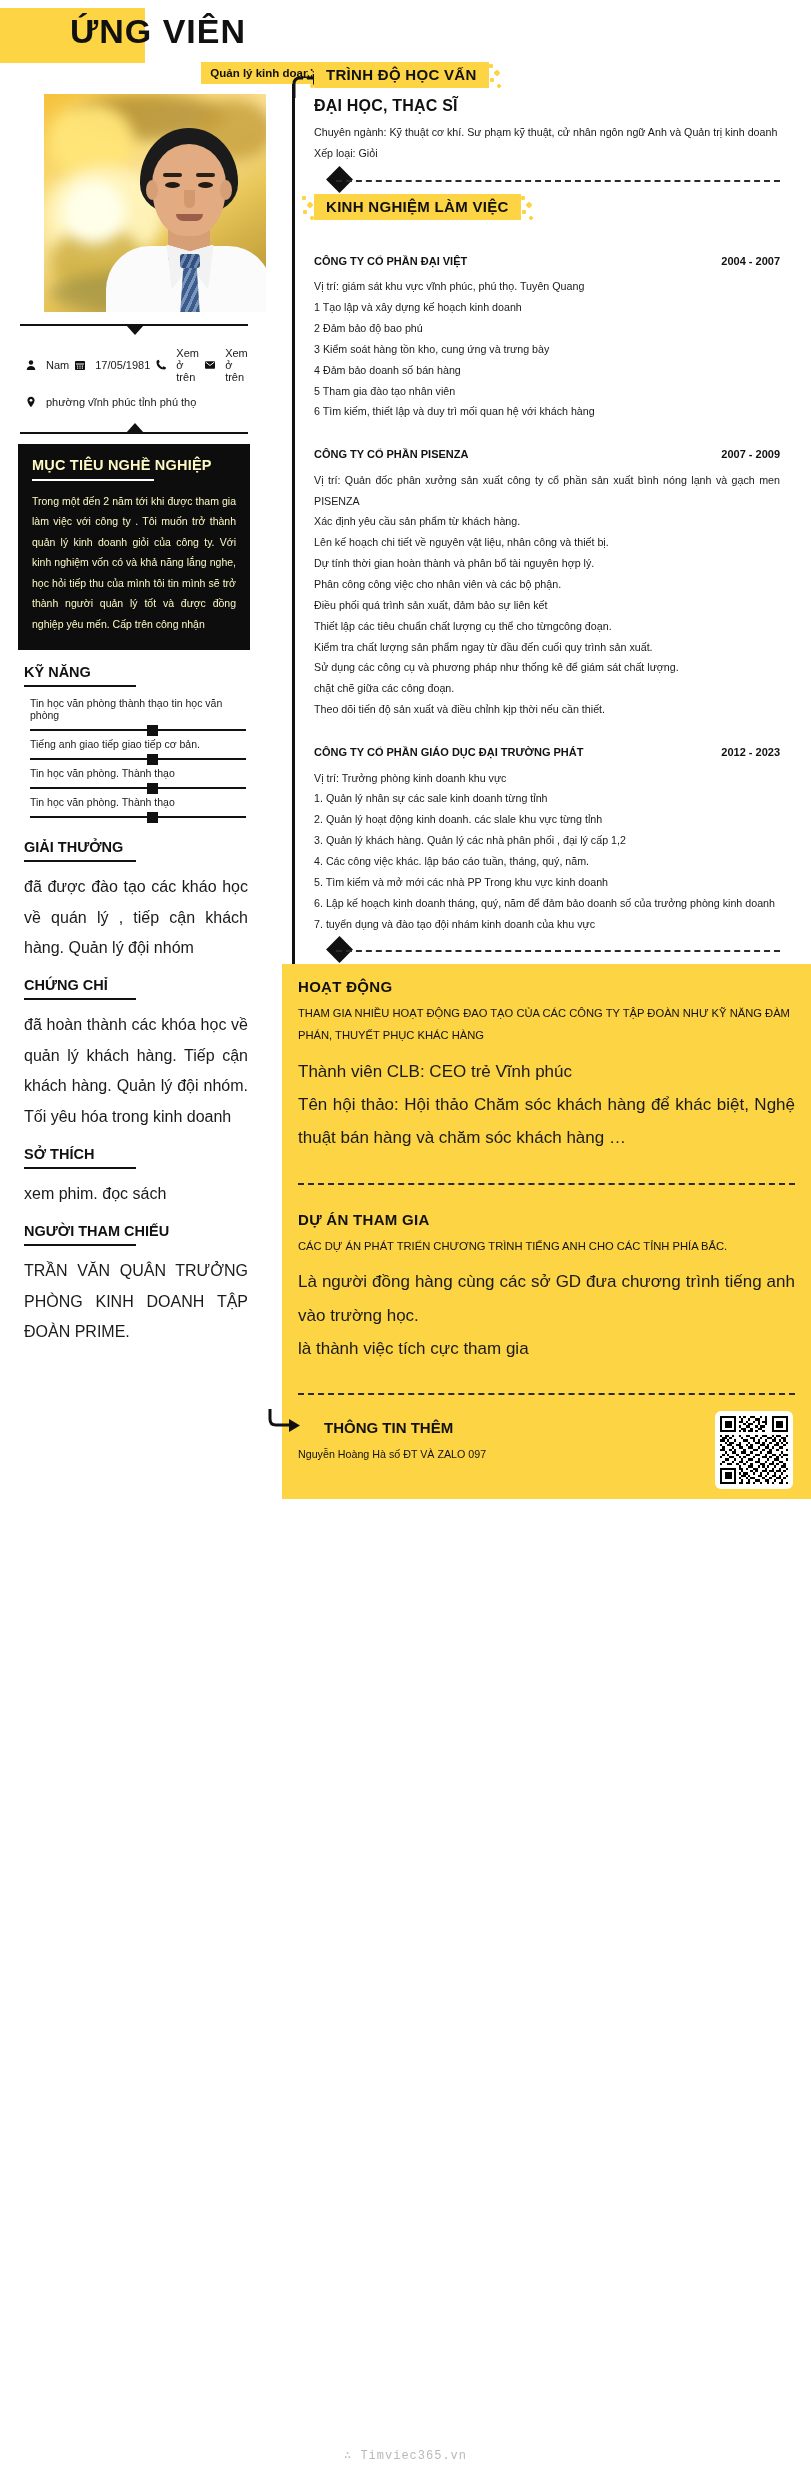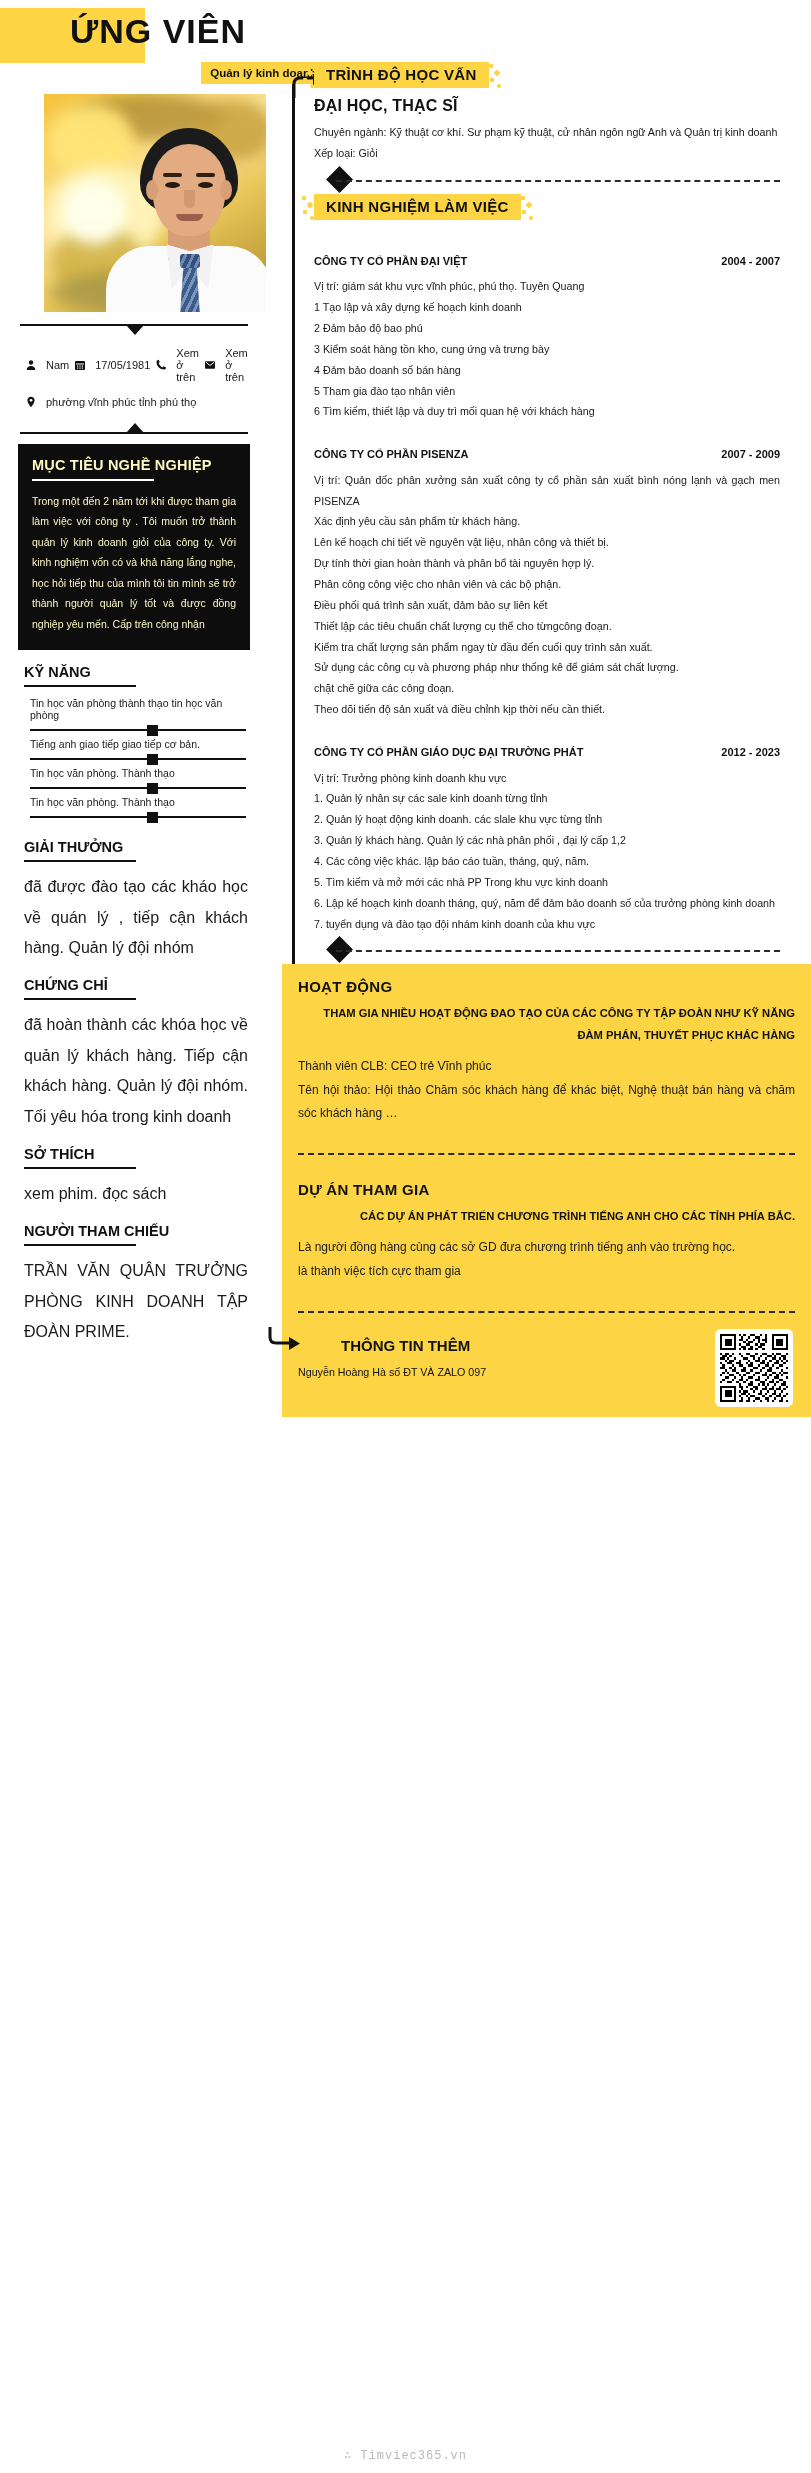--- a/index.html
+++ b/index.html
@@ -181,22 +181,22 @@
   .dash-sep .dline {
     position:absolute; left: 46px; right: 14px; top: 12px; height: 0;
     border-top: 2px dashed #2a2a2a;
   }
 
   
   .ypanel { background: #fdd443; padding: 14px 16px 16px 16px; margin-left: 14px; }
   .ypanel h4 {
     font-size: 15px; font-weight: bold; color:#111; margin-bottom: 8px; letter-spacing:.3px;
   }
-  .ypanel .bold-lines { font-size: 11.2px; font-weight: bold; line-height: 1.95; color:#111; margin-bottom: 8px; text-align: right; }
-  .ypanel p { font-size: 12px; line-height: 1.95; color:#1a1a1a; text-align: justify; }
+  .ypanel .bold-lines { font-size: 11.2px; font-weight: normal; line-height: 1.95; color:#111; margin-bottom: 8px; }
+  .ypanel p { font-size: 17px; line-height: 1.95; color:#1a1a1a; text-align: justify; }
 
   .ydash { position: relative; height: 26px; background: #fdd443; margin-left: 14px; }
   .ydash .dline { position:absolute; left: 16px; right: 16px; top: 12px; border-top: 2px dashed #2a2a2a; }
 
   
   .info-wrap { position: relative; background:#fdd443; margin-left:14px; padding: 12px 16px 34px 16px; min-height: 92px; }
   .info-wrap h4 { font-size: 15px; font-weight:bold; margin-bottom: 9px; }
   .info-wrap p { font-size: 10.7px; line-height:1.7; }
   .qr {
     position: absolute; right: 18px; top: 4px; width: 78px; height: 78px;
@@ -492,21 +492,21 @@
           <div class="dline"></div>
         </div>
 
       <div class="info-wrap">
         <div style="position:absolute;left:-14px;top:2px">
           <svg width="34" height="26" viewBox="0 0 34 26">
             <path d="M2 -10 V10 Q2 16 8 16 H22" stroke="#111" stroke-width="3" fill="none"></path>
             <path d="M21 10 L32 16.5 L21 23 Z" fill="#111"></path>
           </svg>
         </div>
-        <h4 style="margin-left:43px">THÔNG TIN THÊM</h4>
+        <h4 style="margin-left:26px">THÔNG TIN THÊM</h4>
         <p>Nguyễn Hoàng Hà số ĐT VÀ ZALO 097</p>
         <div class="qr">
           <svg class="cells" viewBox="0 0 29 29" shape-rendering="crispEdges">
             <rect width="29" height="29" fill="#fff"></rect>
             <g fill="#000">
               <rect x="0" y="0" width="7" height="1"></rect>
                 <rect x="0" y="6" width="7" height="1"></rect>
               <rect x="0" y="0" width="1" height="7"></rect>
                 <rect x="6" y="0" width="1" height="7"></rect>
               <rect x="2" y="2" width="3" height="3"></rect>

